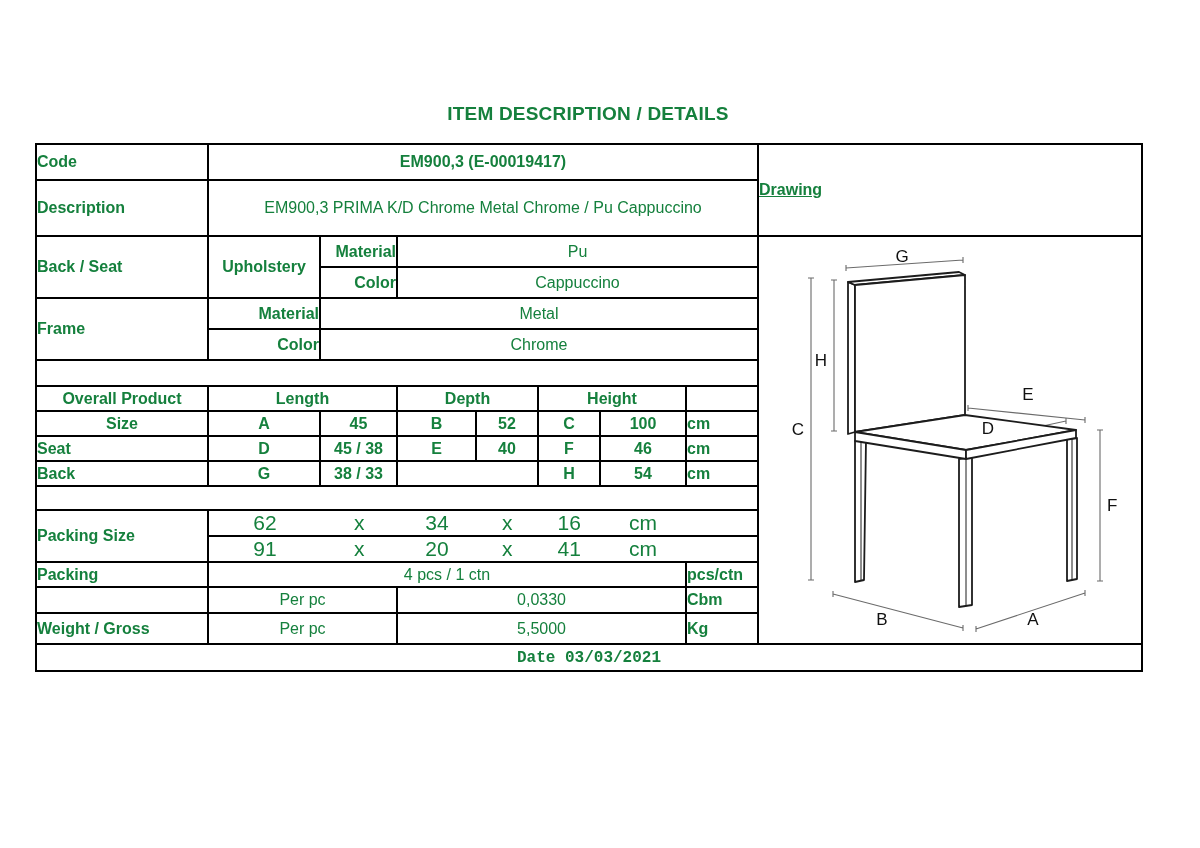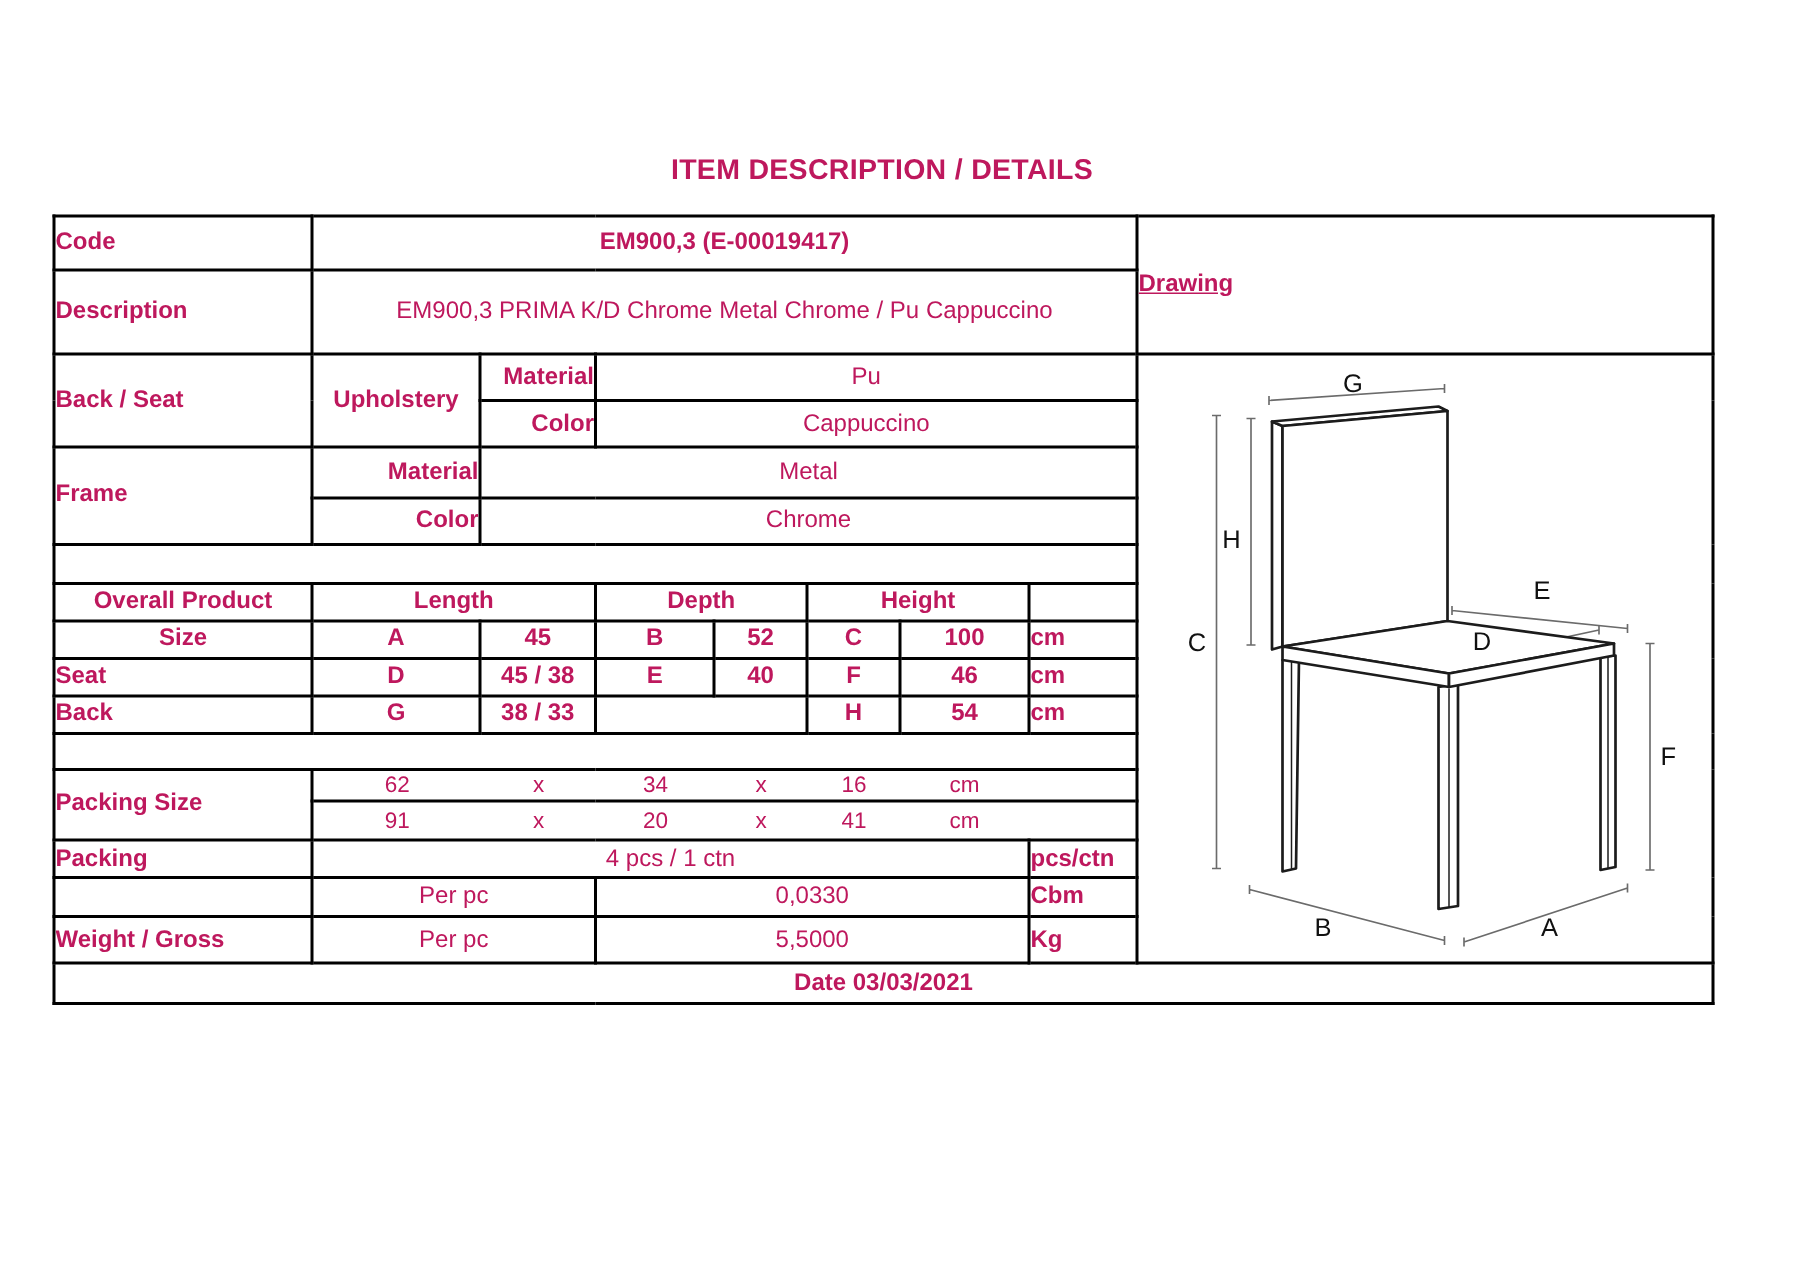--- a/index.html
+++ b/index.html
@@ -1,18 +1,18 @@
 <!DOCTYPE html>
 <html><head>
 <meta charset="utf-8">
 <style>
   html,body{margin:0;padding:0;background:#ffffff;}
   .page{
     position:relative;width:1200px;height:848px;background:#ffffff;overflow:hidden;
-    font-family:"Liberation Sans","DejaVu Sans",sans-serif;color:#be185d;
+    font-family:"Liberation Sans","DejaVu Sans",sans-serif;color:#15803d;
   }
   .doc-title{
     position:absolute;left:35px;top:103px;width:1106px;text-align:center;
     font-size:19px;font-weight:bold;letter-spacing:0.2px;
   }
   table.spec{
     position:absolute;left:35px;top:143px;width:1106px;
     border-collapse:collapse;table-layout:fixed;padding-left:29px;
   }
   table.spec td{
@@ -25,25 +25,25 @@
   td.sub{font-weight:bold;font-size:14px;text-align:right;padding-left:4px;}
   td.subc{font-weight:bold;font-size:15px;text-align:center;}
   td.hdr{font-weight:bold;text-align:center;}
   td.unit{font-weight:bold;font-size:13px;text-align:left;padding-left:3px;}
   td.gray{background:#f0f0f0;}
   td.yellow{background:#ffff00;}
   td.gap{border-top:0;border-bottom:0;background:#fff;}
   td.fs15{font-size:15px;}
   td.drawhead{font-weight:bold;font-size:17px;text-decoration:underline;}
   td.drawcell{vertical-align:top;padding:0;}
-  td.datecell{font-weight:bold;text-align:center;font-size:15px;}
+  td.datecell{font-weight:bold;text-align:center;font-size:15px;font-family:Liberation Mono, monospace;}
   .packgrid{
     display:grid;width:100%;
     grid-template-columns:20.4% 14% 14.4% 11.3% 11.3% 15.6% 13%;
-    font-size:15px;
+    font-size:21px;
   }
   .packgrid span{text-align:center;}
   svg.chair{display:block;width:100%;height:404px;}
   .chairline{fill:#ffffff;stroke:#1c1c1c;stroke-width:1.8;stroke-linejoin:round;}
   .innerline{fill:none;stroke:#1c1c1c;stroke-width:1;}
   .dim{fill:none;stroke:#6b6b6b;stroke-width:1.1;}
   .dimlabel{font-size:17px;fill:#111;font-family:"Liberation Sans","DejaVu Sans",sans-serif;}
 </style>
 </head>
 <body>

